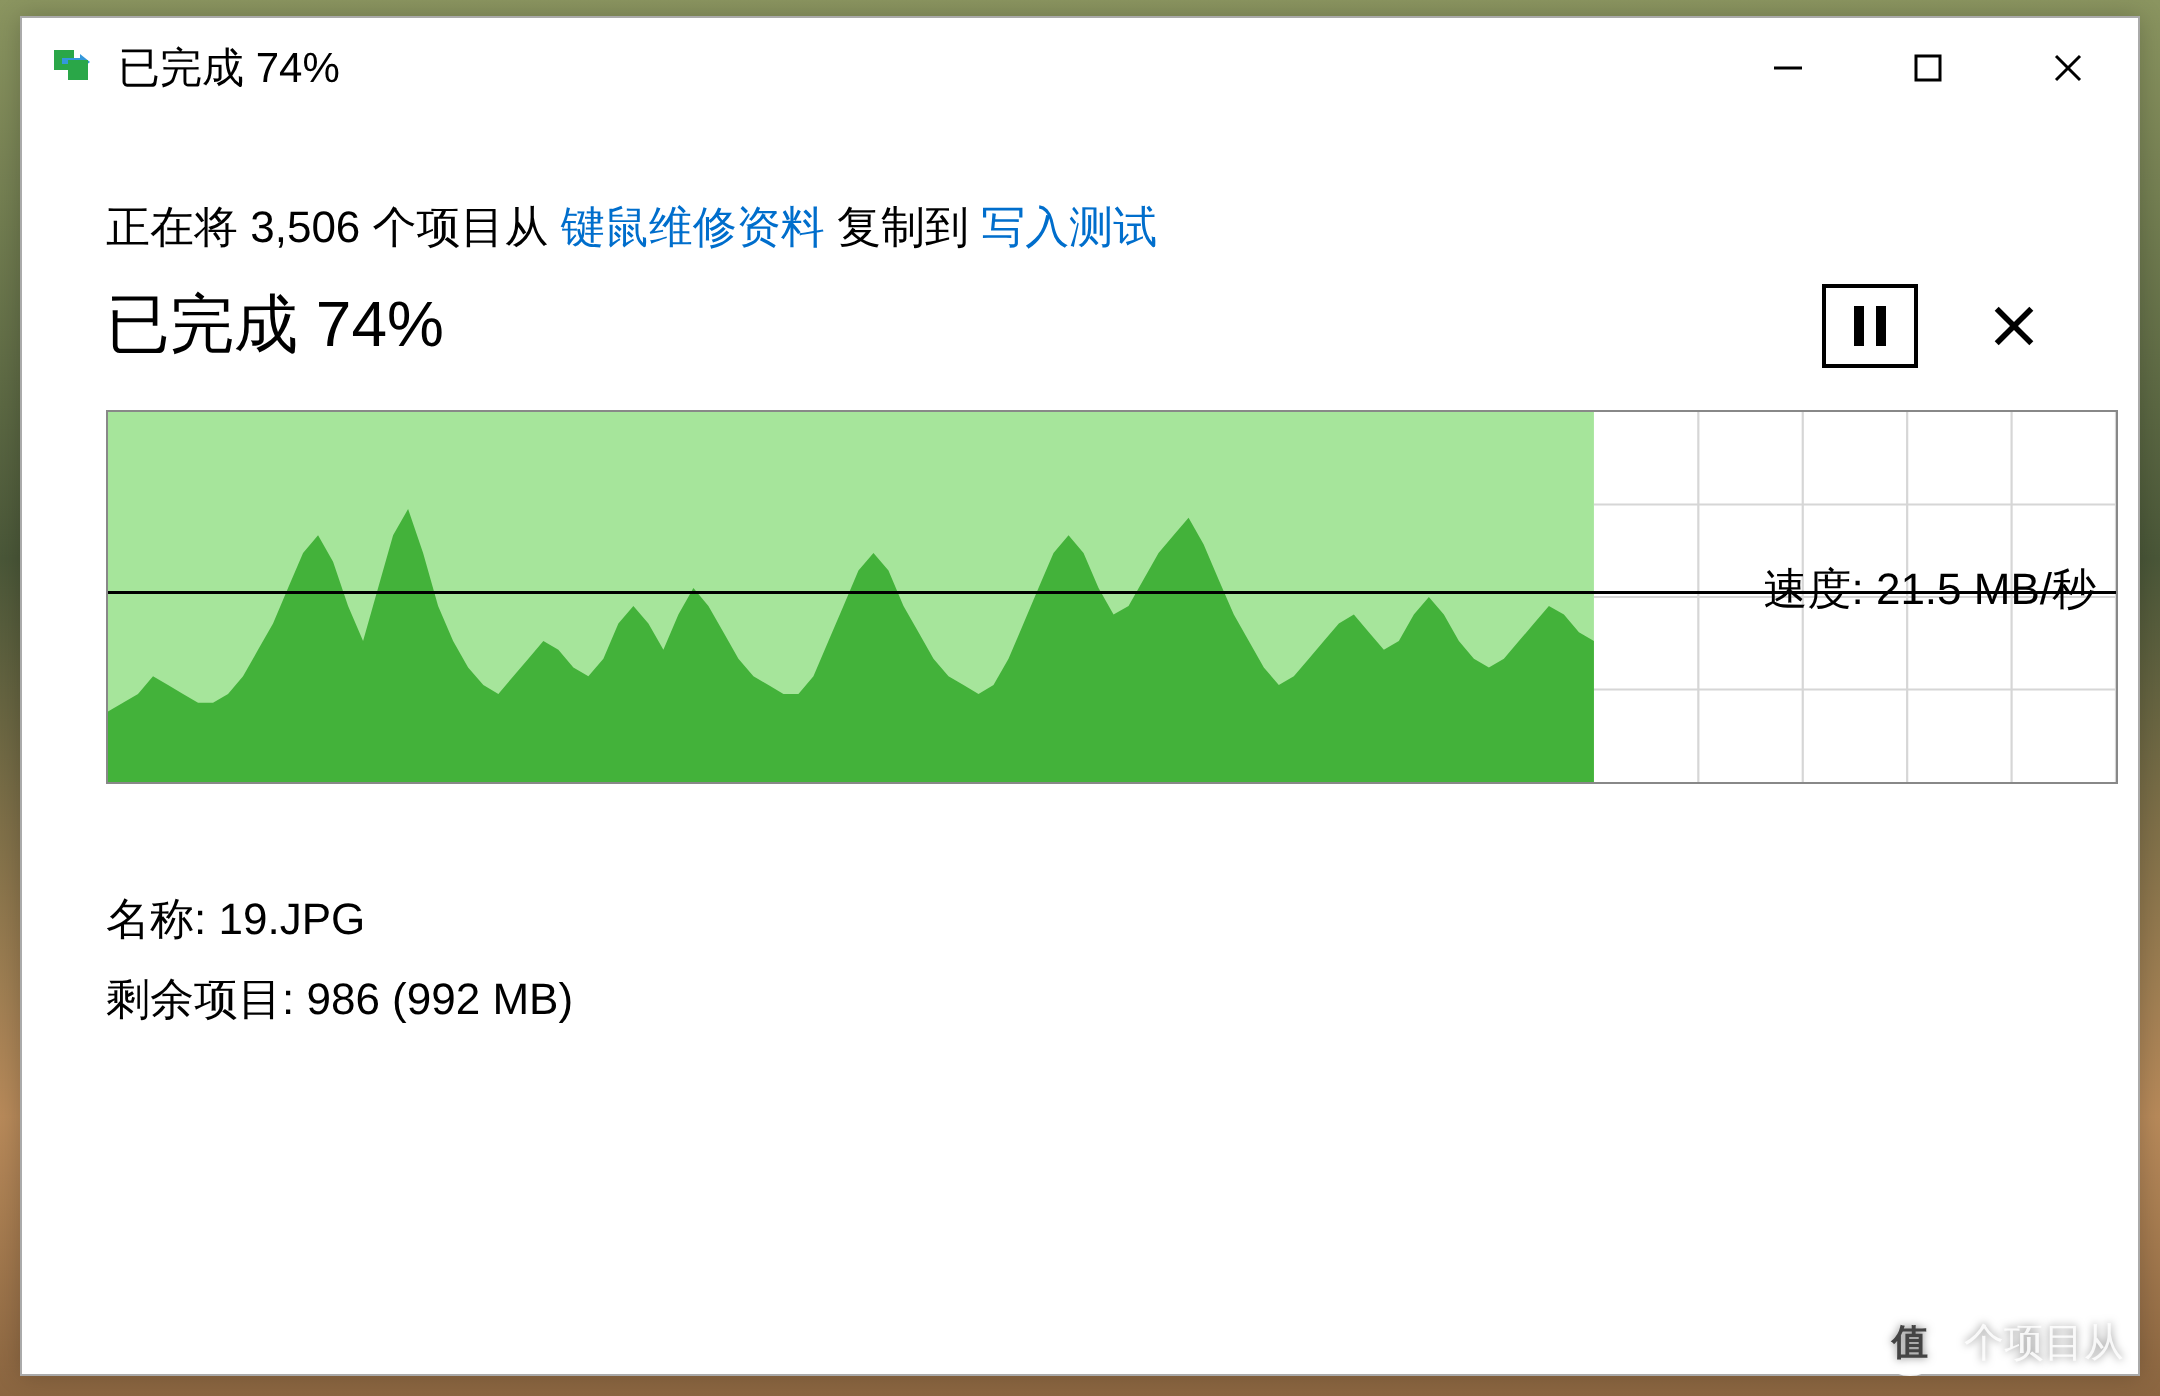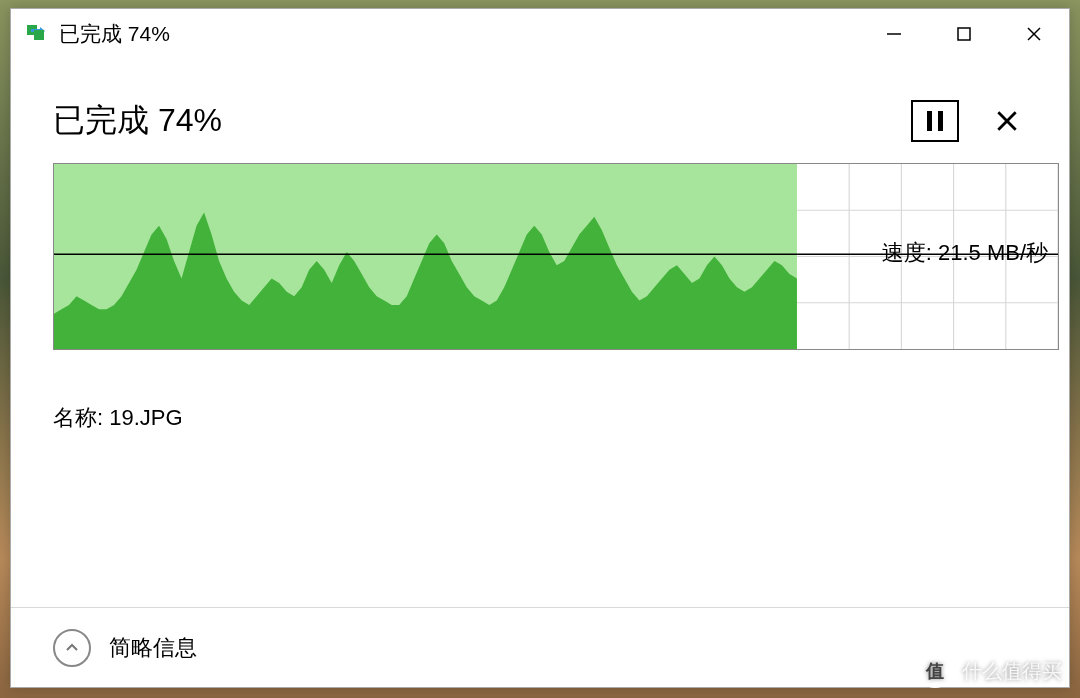--- a/index.html
+++ b/index.html
@@ -149,20 +149,23 @@
         <svg viewBox="0 0 18 18">
             <line x1="3" y1="3" x2="15" y2="15" stroke="#000" stroke-width="1.5"></line>
             <line x1="15" y1="3" x2="3" y2="15" stroke="#000" stroke-width="1.5"></line>
           </svg>
       </div>
     </div>
   </div>
 
   <div class="content">
 
+    <div class="op-line">
+      <span>正在将 3,506 个项目从 </span><span class="lnk">键鼠维修资料</span><span> 复制到 </span><span class="lnk">写入测试</span>
+    </div>
 
     <div class="progress-line">
       <div class="progress-text">已完成 74%</div>
       <div class="progress-spacer"></div>
       <div class="pause-btn">
         <span class="bars">
             <span class="bar"></span>
             <span class="bar"></span>
           </span>
       </div>
@@ -188,31 +191,24 @@
           <path d="M0,187 L0.0,151.4 L6.8,146.9 L13.6,142.5 L20.4,133.6 L27.2,138.0 L34.0,142.5 L40.8,146.9 L47.6,146.9 L54.4,142.5 L61.2,133.6 L68.0,120.2 L74.8,106.9 L81.6,89.0 L88.4,71.2 L95.2,62.3 L102.0,75.7 L108.8,98.0 L115.6,115.8 L122.4,89.0 L129.2,62.3 L136.0,49.0 L142.8,71.2 L149.6,98.0 L156.4,115.8 L163.2,129.1 L170.1,138.0 L176.9,142.5 L183.7,133.6 L190.5,124.7 L197.3,115.8 L204.1,120.2 L210.9,129.1 L217.7,133.6 L224.5,124.7 L231.3,106.9 L238.1,98.0 L244.9,106.9 L251.7,120.2 L258.5,102.4 L265.3,89.0 L272.1,98.0 L278.9,111.3 L285.7,124.7 L292.5,133.6 L299.3,138.0 L306.1,142.5 L312.9,142.5 L319.7,133.6 L326.5,115.8 L333.3,98.0 L340.1,80.1 L346.9,71.2 L353.7,80.1 L360.5,98.0 L367.3,111.3 L374.1,124.7 L380.9,133.6 L387.7,138.0 L394.5,142.5 L401.3,138.0 L408.1,124.7 L414.9,106.9 L421.7,89.0 L428.5,71.2 L435.3,62.3 L442.1,71.2 L448.9,89.0 L455.7,102.4 L462.5,98.0 L469.3,84.6 L476.1,71.2 L482.9,62.3 L489.7,53.4 L496.5,66.8 L503.3,84.6 L510.2,102.4 L517.0,115.8 L523.8,129.1 L530.6,138.0 L537.4,133.6 L544.2,124.7 L551.0,115.8 L557.8,106.9 L564.6,102.4 L571.4,111.3 L578.2,120.2 L585.0,115.8 L591.8,102.4 L598.6,93.5 L605.4,102.4 L612.2,115.8 L619.0,124.7 L625.8,129.1 L632.6,124.7 L639.4,115.8 L646.2,106.9 L653.0,98.0 L659.8,102.4 L666.6,111.3 L673.4,115.8 L673.4,187 Z" fill="#43b23a" stroke="none"></path>
           <line x1="0" y1="91.27380952380953" x2="910" y2="91.27380952380953" stroke="#000000" stroke-width="1.5"></line>
         </svg>
       <div class="speed-label">
         <span>速度: </span><span>21.5 MB/秒</span>
       </div>
     </div>
 
     <div class="details">
       <div><span>名称: </span><span>19.JPG</span></div>
+      <div><span>剩余项目: </span><span>986 (992 MB)</span></div>
     </div>
 
   </div>
 
-  <div class="footer">
-    <div class="collapse-btn">
-      <svg viewBox="0 0 16 16">
-          <polyline points="3,10 8,5 13,10" fill="none" stroke="#777" stroke-width="2"></polyline>
-        </svg>
-    </div>
-    <div class="footer-text">简略信息</div>
-  </div>
 
 </div>
 
 <div class="watermark">
   <div class="badge">值</div>
-  <span>什么值得买</span>
+  <span>个项目从</span>
 </div>
 
 </body></html>

